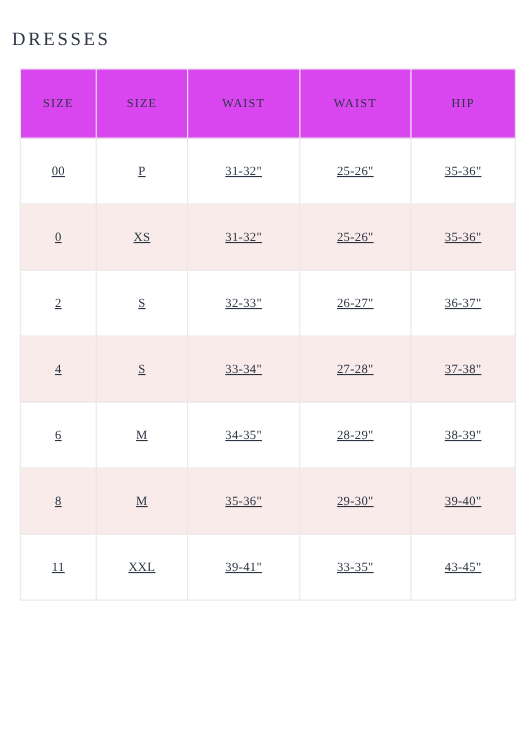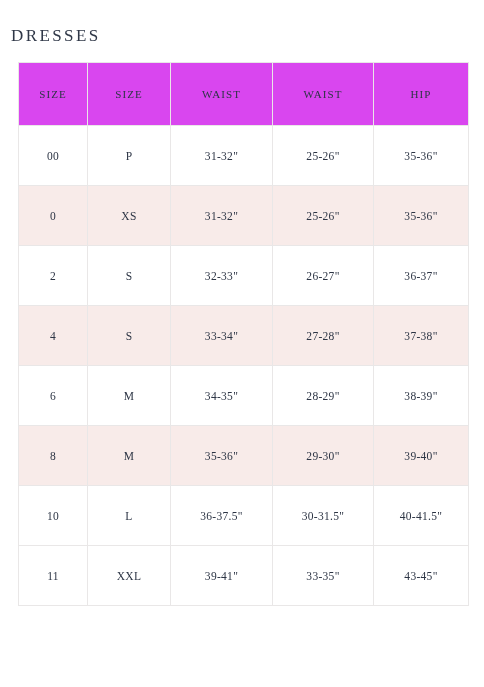--- a/index.html
+++ b/index.html
@@ -68,20 +68,21 @@
     background: #d946ef;
     font-size: 11px;
     letter-spacing: 1.1px;
   }
 
   table.size-table tbody td {
     height: 59px;
     font-size: 11.5px;
     letter-spacing: 0.3px;
     background: #ffffff;
+    text-decoration: underline;
   }
 
   table.size-table tbody tr.striped td {
     background: #f8ebe9;
   }
 </style>
 </head>
 <body>
 
 <div class="page">
@@ -143,27 +144,20 @@
             <td>38-39"</td>
           </tr>
           <tr class="striped">
             <td>8</td>
             <td>M</td>
             <td>35-36"</td>
             <td>29-30"</td>
             <td>39-40"</td>
           </tr>
           <tr>
-            <td>10</td>
-            <td>L</td>
-            <td>36-37.5"</td>
-            <td>30-31.5"</td>
-            <td>40-41.5"</td>
-          </tr>
-          <tr>
             <td>11</td>
             <td>XXL</td>
             <td>39-41"</td>
             <td>33-35"</td>
             <td>43-45"</td>
           </tr>
         </tbody>
     </table>
   </div>
 

